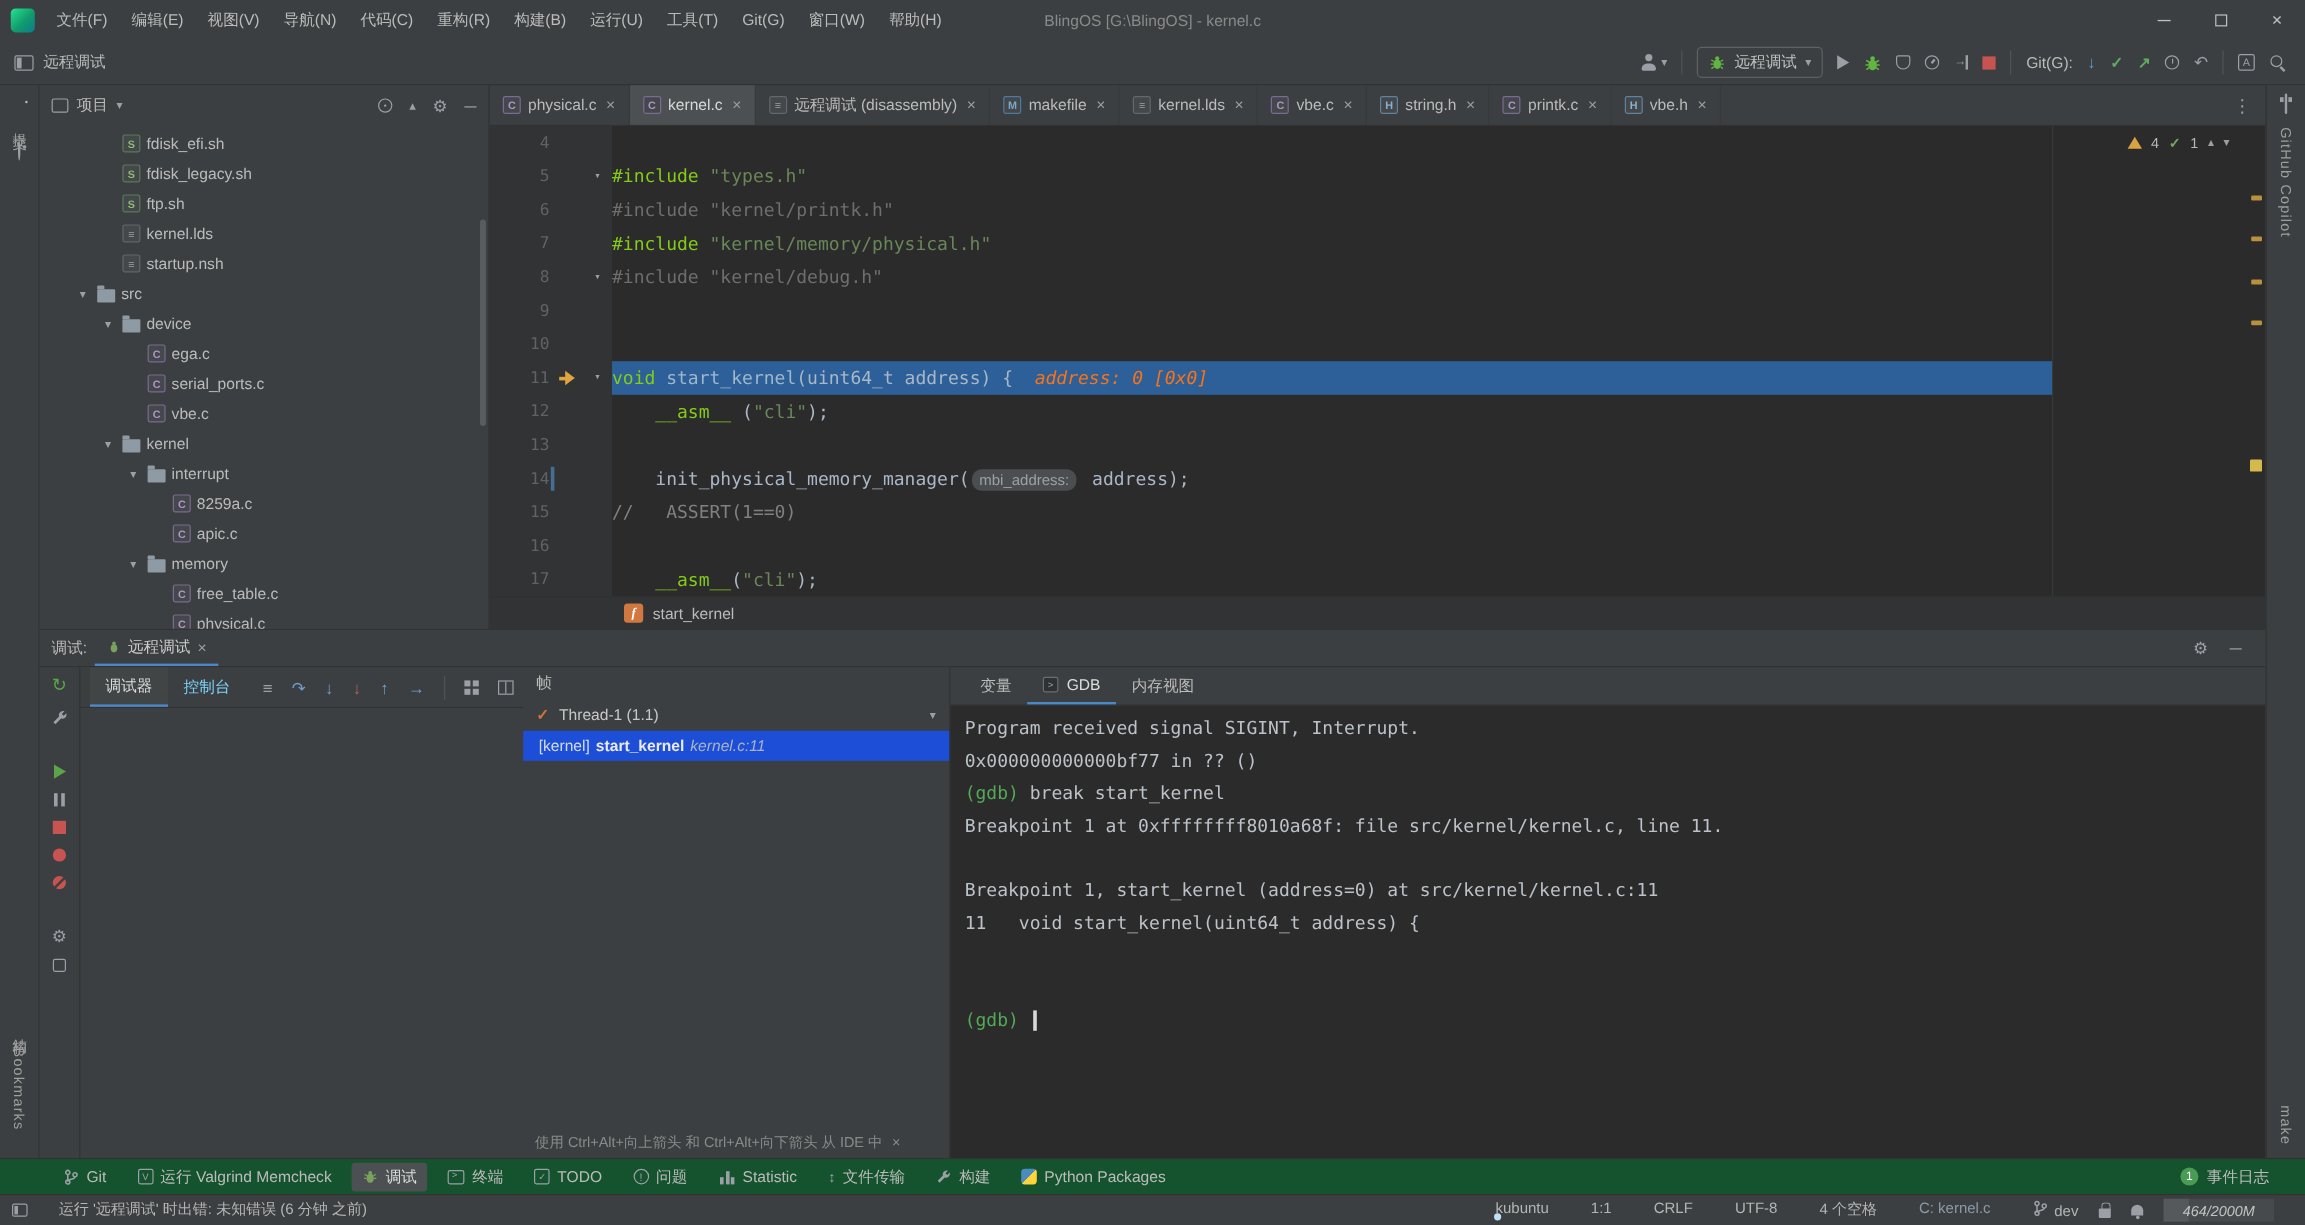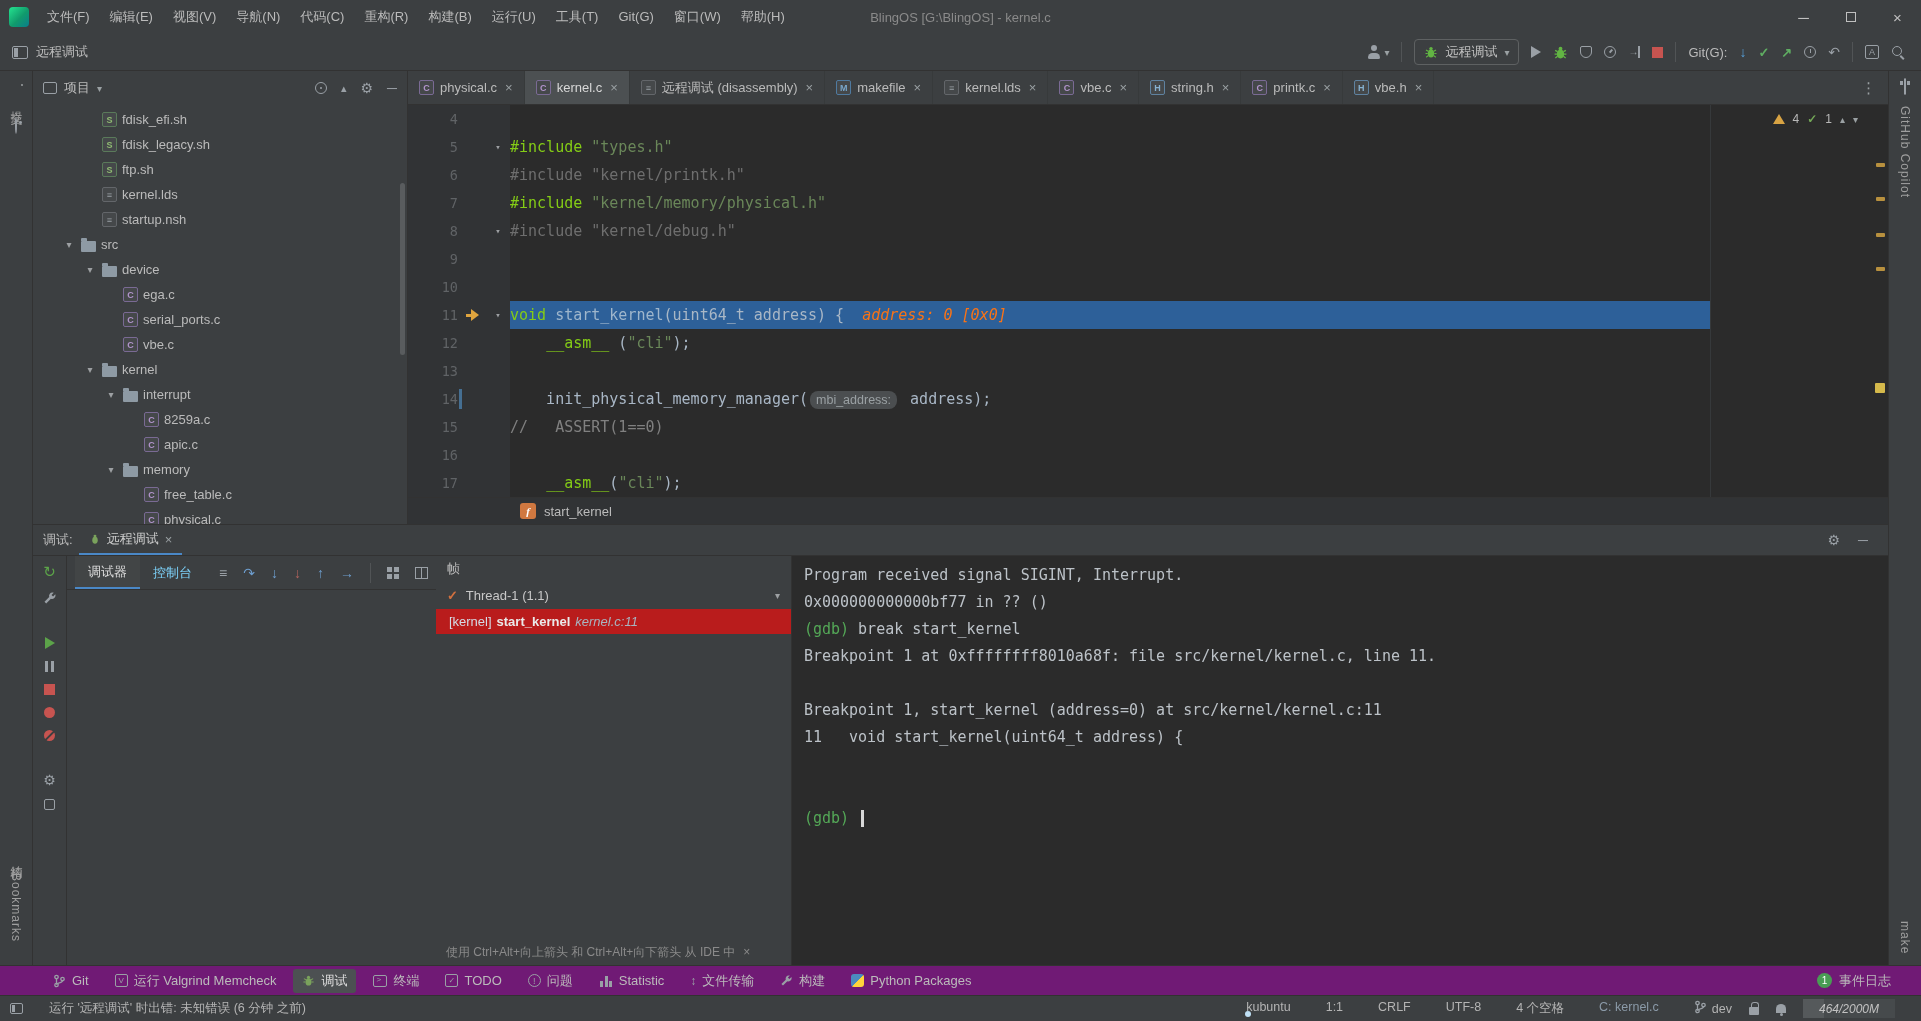--- a/index.html
+++ b/index.html
@@ -176,40 +176,40 @@
     linear-gradient(#9aa0a6,#9aa0a6) 0 7px/5px 5px no-repeat, linear-gradient(#9aa0a6,#9aa0a6) 7px 7px/5px 5px no-repeat; }
   .ic-cols { width:13px; height:12px; border:1px solid #9aa0a6; position:relative; }
   .ic-cols::after { content:""; position:absolute; left:5px; top:0; bottom:0; width:1px; background:#9aa0a6; }
 
   .dcontent { flex:1; display:flex; min-height:0; }
   .frames { width:356px; min-width:356px; border-right:1px solid #323232; display:flex; flex-direction:column; }
   .frames-label { height:26px; display:flex; align-items:center; padding:0 11px; color:#bbb; }
   .thread-row { height:27px; display:flex; align-items:center; gap:8px; padding:0 11px; color:#c8c8c8; }
   .thread-check { color:#d1703f; font-weight:bold; }
   .thread-caret { margin-left:auto; color:#9da0a3; font-size:10px; }
-  .frame-row { height:25px; display:flex; align-items:center; padding:12px 13px; background:#b91c1c; color:#d4dce6; gap:5px; }
+  .frame-row { height:25px; display:flex; align-items:center; padding:12px 13px; background:#1d4ed8; color:#d4dce6; gap:5px; }
   .frame-fn { font-weight:bold; color:#eaeaea; }
   .frame-loc { font-style:italic; color:#a8b4c0; }
   .frames-hint { margin-top:auto; height:26px; display:flex; align-items:center; gap:8px; padding:0 10px;
     font-size:12px; color:#8a8a8a; }
   .hint-x { color:#8a8a8a; }
 
   .gdb-pane { flex:1; display:flex; flex-direction:column; min-width:0; background:#2b2b2b; }
   .gdb-tabs { height:32px; background:#3c3f41; border-bottom:1px solid #323232; display:flex; align-items:center; padding-left:12px; }
   .gtab { height:100%; display:flex; align-items:center; gap:7px; padding:0 13px; color:#bbb; }
   .gtab.active { border-bottom:2px solid #4a88c7; color:#dddddd; }
   .ic-gdbtab { width:13px; height:13px; border-radius:2px; background:#2f3234; border:1px solid #6a6e71;
     color:#9aa0a6; font-size:8px; display:inline-flex; align-items:center; justify-content:center; }
   .console { flex:1; padding:10px 12px; font-family:"DejaVu Sans Mono",monospace; font-size:15px; color:#bcc2c8; }
   .console-line { white-space:pre; height:27px; }
   .prompt { color:#54a857; }
   .cursor { display:inline-block; width:3px; height:17px; background:#d8d8d8; vertical-align:text-bottom; margin-left:3px; }
 
   
-  .twbar { height:30px; min-height:30px; background:#701a75; border-top:1px solid #323232; display:flex;
+  .twbar { height:30px; min-height:30px; background:#14532d; border-top:1px solid #323232; display:flex;
     align-items:center; padding:0 30px 0 44px; gap:8px; }
   .tw-item { display:flex; align-items:center; gap:6px; padding:3px 9px; border-radius:3px; color:#bbb; }
   .tw-item.active { background:#4c5052; color:#dddddd; }
   .tw-ic { display:inline-flex; align-items:center; }
   .event-log { margin-left:auto; display:flex; align-items:center; gap:7px; }
   .badge { width:15px; height:15px; border-radius:50%; background:#499c54; color:#fff; font-size:10px;
     display:flex; align-items:center; justify-content:center; }
   .mini-box { width:13px; height:13px; border:1px solid #9aa0a6; border-radius:2px; color:#9aa0a6;
     font-size:8px; display:inline-flex; align-items:center; justify-content:center; }
   .ic-term { width:14px; height:12px; border:1px solid #9aa0a6; border-radius:2px; position:relative; }
@@ -684,20 +684,28 @@
                   <span>[kernel] </span>
                   <span class="frame-fn">start_kernel</span>
                   <span class="frame-loc"> kernel.c:11</span>
                 </div>
                 <div class="frames-hint">
                   <span>使用 Ctrl+Alt+向上箭头 和 Ctrl+Alt+向下箭头 从 IDE 中</span>
                   <span class="hint-x">×</span>
                 </div>
               </div>
               <div class="gdb-pane">
+                <div class="gdb-tabs">
+                  <span class="gtab">变量</span>
+                  <span class="gtab active">
+                    <span class="ic-gdbtab">&gt;</span>
+                    <span>GDB</span>
+                  </span>
+                  <span class="gtab">内存视图</span>
+                </div>
                 <div class="console" id="console">
                     <div class="console-line"><span>Program received signal SIGINT, Interrupt.</span></div>
                     <div class="console-line"><span>0x000000000000bf77 in ?? ()</span></div>
                     <div class="console-line"><span class="prompt">(gdb) </span><span>break start_kernel</span></div>
                     <div class="console-line"><span>Breakpoint 1 at 0xffffffff8010a68f: file src/kernel/kernel.c, line 11.</span></div>
                     <div class="console-line"><span></span></div>
                     <div class="console-line"><span>Breakpoint 1, start_kernel (address=0) at src/kernel/kernel.c:11</span></div>
                     <div class="console-line"><span>11   void start_kernel(uint64_t address) {</span></div>
                     <div class="console-line"><span></span></div>
                     <div class="console-line"><span></span></div>

